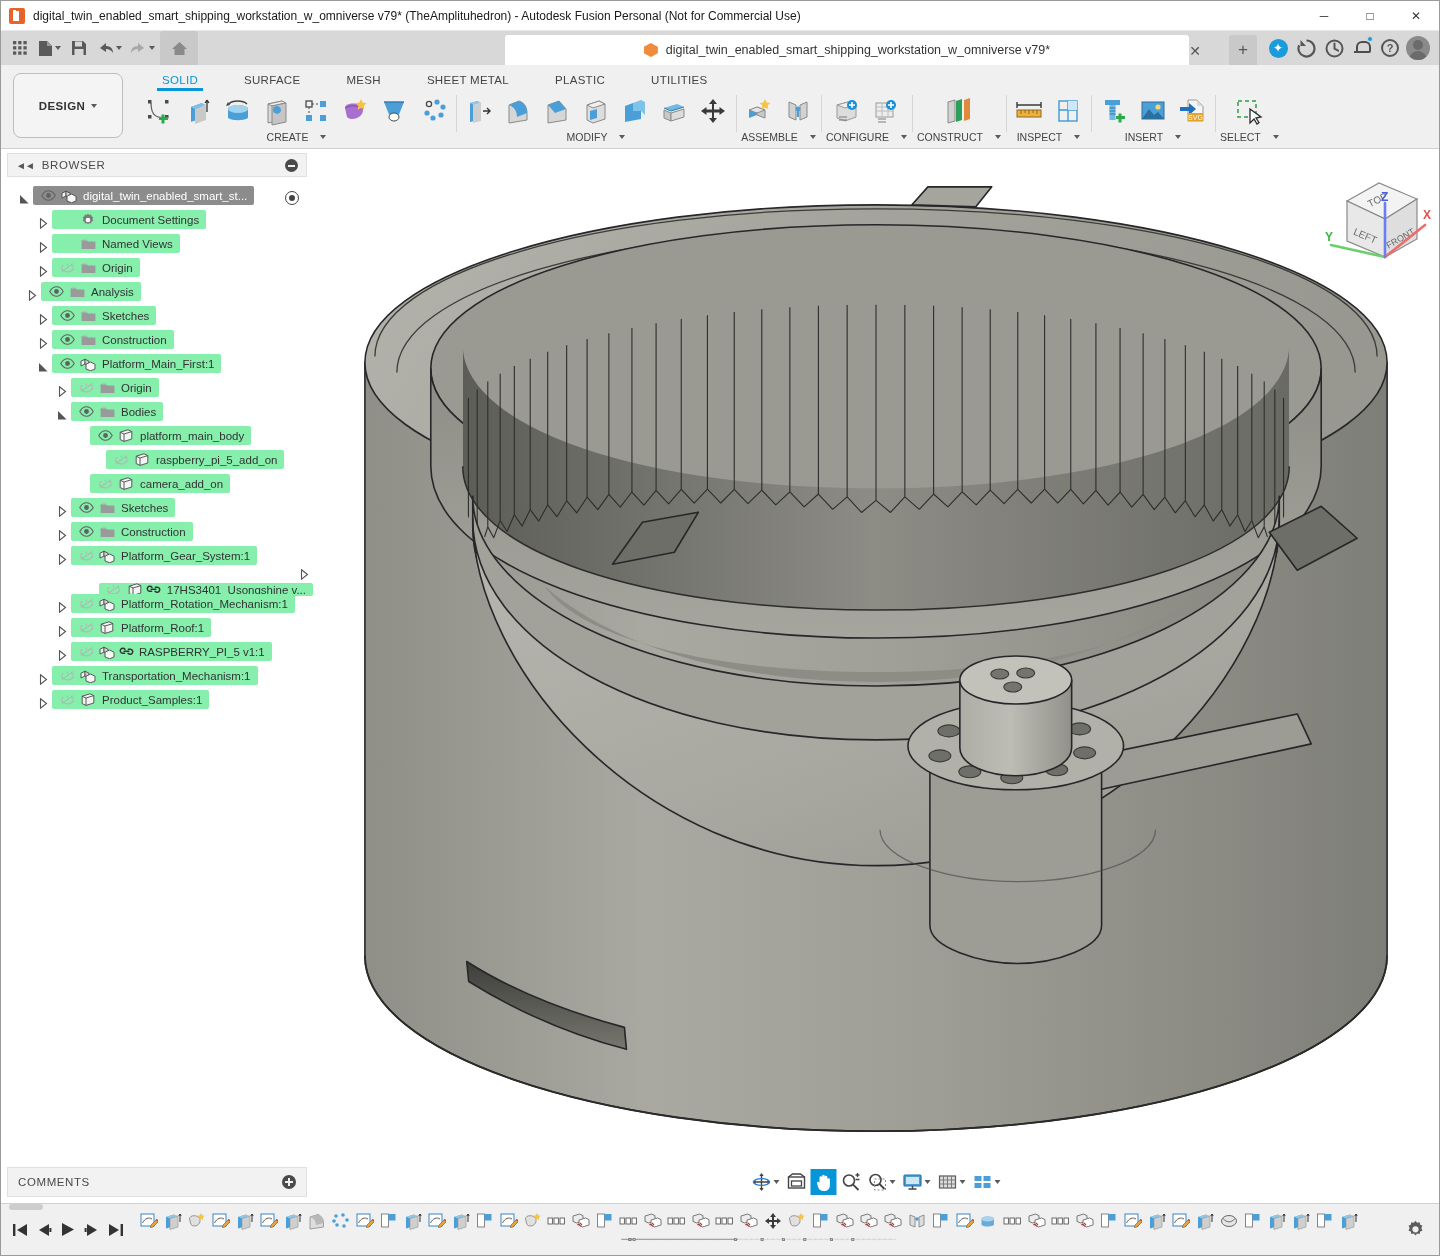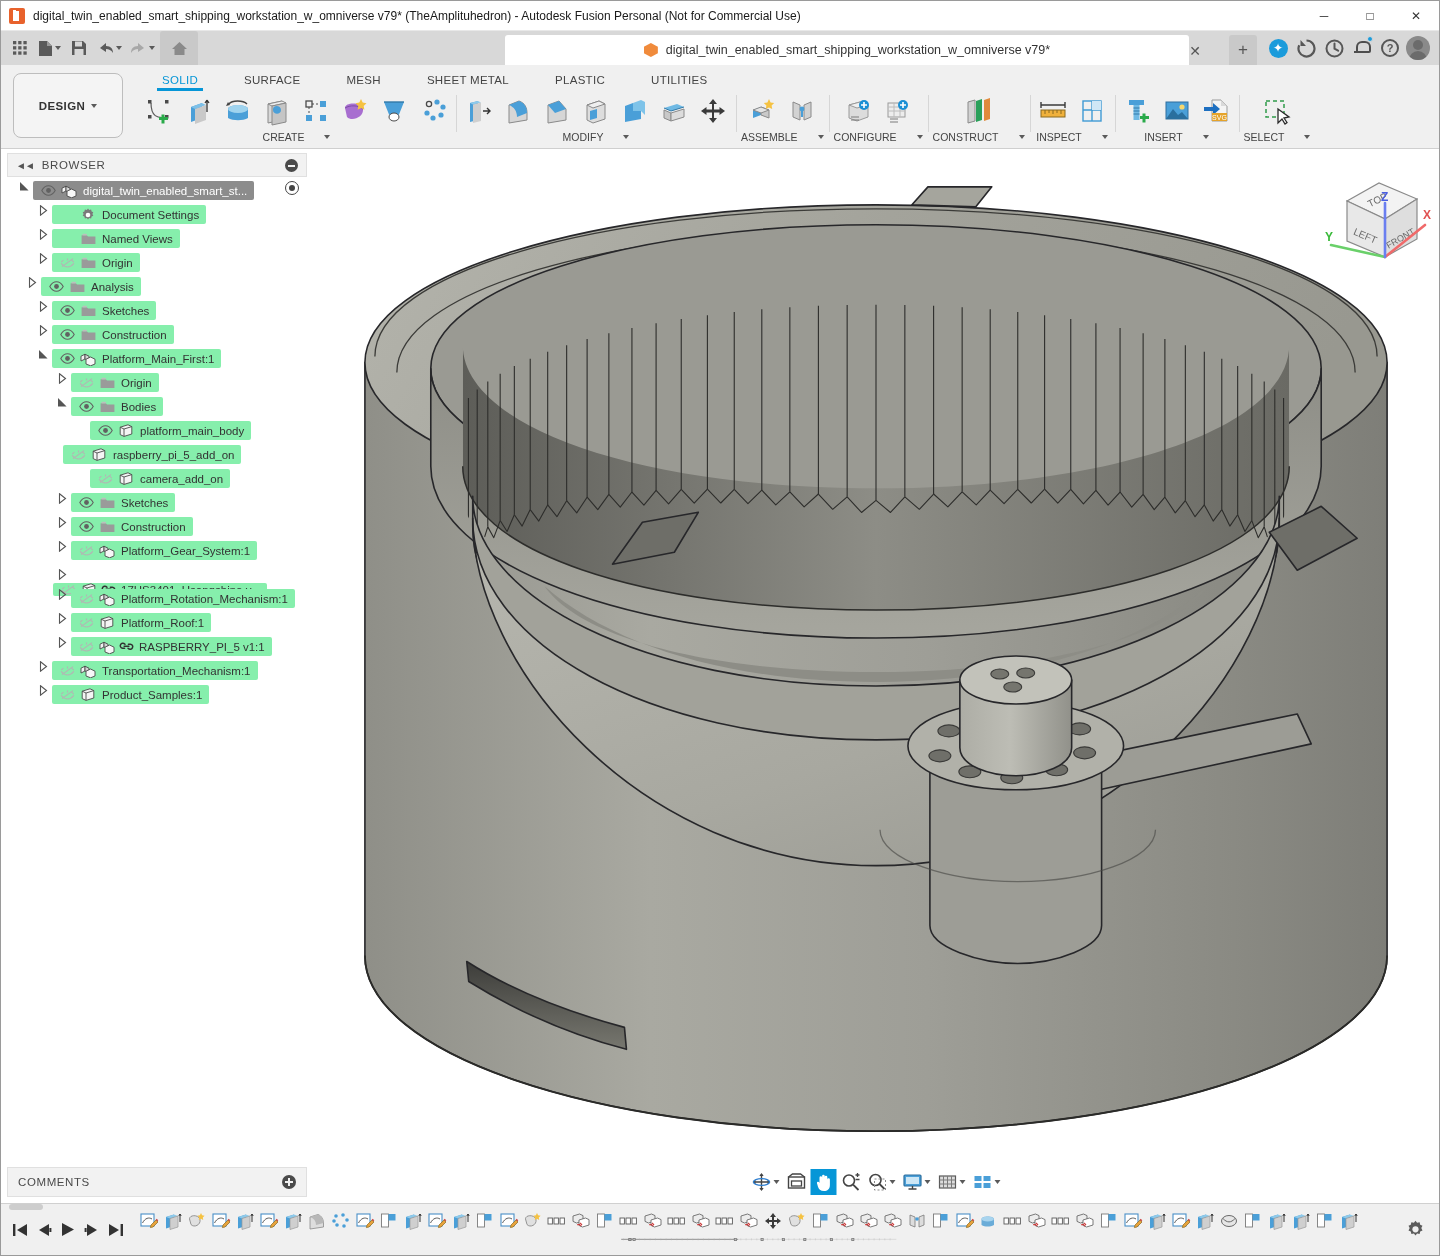--- a/index.html
+++ b/index.html
@@ -165,21 +165,21 @@
     display: flex; flex-direction: column; align-items: center;
     padding: 0 5px; position: relative;
   }
   .panel + .panel::before {
     content: ""; position: absolute; left: 0; top: 4px; bottom: 16px;
     width: 1px; background: #d6d6d6;
   }
   .panel-icons { display: flex; align-items: center; gap: 3px; height: 38px; padding-top: 1px;}
   .panel-label {
     font-size: 10.5px; color: #444; display: flex;
-    align-items: center; gap: 20px; padding-top: 2px; white-space: nowrap;
+    align-items: center; gap: 12px; padding-top: 2px; white-space: nowrap;
   }
   .ico { width: 36px; height: 36px; display: flex; align-items: center; justify-content: center; }
   .ico svg { display: block; }
 
   
   .bodyarea { flex: 1 1 auto; display: flex; position: relative; min-height: 0; }
 
   
   .browser {
     width: 312px; flex: 0 0 312px; background: #ffffff;
@@ -195,21 +195,21 @@
   .minus-circ {
     margin-left: auto; width: 13px; height: 13px; border-radius: 50%;
     background: #4a4a4a; position: relative;
   }
   .minus-circ::after {
     content: ""; position: absolute; left: 3px; top: 6px;
     width: 7px; height: 2px; background: #f2f2f2;
   }
   .tree { flex: 1 1 auto; overflow: hidden; padding-top: 2px; font-size: 11.5px; }
   .trow {
-    height: 24px; display: flex; align-items: flex-start; gap: 0;
+    height: 24px; display: flex; align-items: flex-end; gap: 0;
     white-space: nowrap; position: relative;
   }
   .trow .pill {
     display: inline-flex; align-items: center; height: 19px;
     background: #86efac; border-radius: 2px; padding: 0 7px 0 4px;
     color: #333;
   }
   .trow.selected .pill { background: #8c8c8c; color: #fff; }
   .twist {
     width: 18px; flex: 0 0 18px; display: flex;
@@ -938,21 +938,21 @@
               </span>
               <span class="nodeicon">
                 <svg width="14" height="13" viewBox="0 0 14 13">
                   <path d="M1.2 3.2 L9 0.8 L12.8 2.6 L12.8 10 L5 12.4 L1.2 10.6z" fill="#f4f4f4" stroke="#4a4a4a" stroke-width="0.9"></path>
                   <path d="M1.2 3.2 L5 5 L12.8 2.6 M5 5 L5 12.4" fill="none" stroke="#4a4a4a" stroke-width="0.9"></path>
                 </svg>
               </span>
               <span class="tlabel">platform_main_body</span>
             </span>
           </div>
-          <div class="trow" style="padding-left: 44px;">
+          <div class="trow" style="padding-left: 71px; margin-left: 16px;">
             <span class="twist"></span>
             <span class="pill">
               <span class="eye">
                 <svg width="15" height="11" viewBox="0 0 15 11">
                   <path d="M1.2 6.4 C3.2 9 5.3 10 7.5 10 C9.7 10 11.8 9 13.8 6.4" fill="none" stroke="#b4b4b4" stroke-width="1.1"></path>
                   <path d="M3.4 3.2 L1.2 5.2 M7.5 1.4 L7.5 3.4 M11.6 3.2 L13.8 5.2" stroke="#b4b4b4" stroke-width="1.1"></path>
                   <path d="M2 9.6 L13 1.6" stroke="#b4b4b4" stroke-width="1.1"></path>
                 </svg>
               </span>
               <span class="nodeicon">

